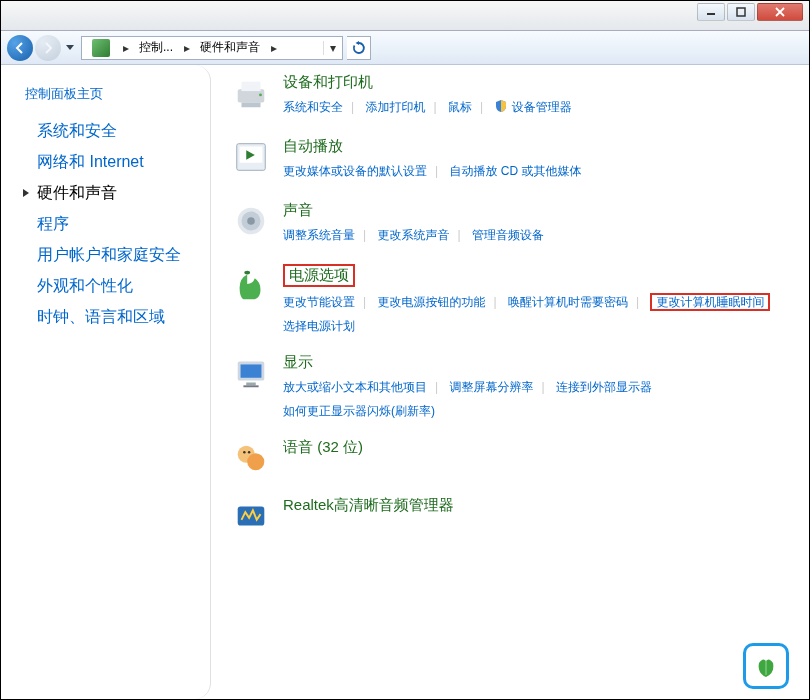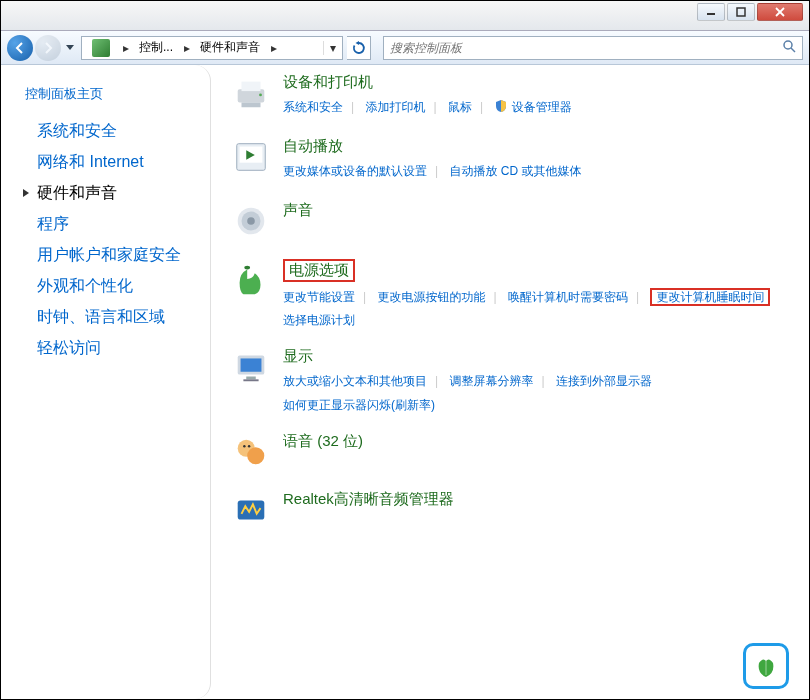--- a/index.html
+++ b/index.html
@@ -111,40 +111,32 @@
     <span class="arrow">▸</span>
     <div style="flex:1"></div>
     <span class="arrow" style="border-left:1px solid #ddd;padding:0 6px;">▾</span>
   </div>
   <div class="addr-refresh">
       <svg width="14" height="14">
         <path d="M7 2 A5 5 0 1 1 2.5 4.5" fill="none" stroke="#1860ab" stroke-width="1.8"></path>
         <path d="M7 0 L7 4 L3.5 2 Z" fill="#1860ab"></path>
       </svg>
     </div>
-  <div class="searchbox">
-    <input placeholder="搜索控制面板" style="">
-    <span class="mag"><svg width="14" height="14">
-          <circle cx="6" cy="6" r="4" fill="none" stroke="#5a7fa8" stroke-width="1.5"></circle>
-          <line x1="9" y1="9" x2="13" y2="13" stroke="#5a7fa8" stroke-width="1.5"></line>
-        </svg></span>
-  </div>
 </div>
 
 <div class="content">
   <div class="sidebar">
     <div class="home">控制面板主页</div>
     <a class="item">系统和安全</a>
     <a class="item">网络和 Internet</a>
     <a class="item active">硬件和声音</a>
     <a class="item">程序</a>
     <a class="item">用户帐户和家庭安全</a>
     <a class="item">外观和个性化</a>
     <a class="item">时钟、语言和区域</a>
-    <a class="item">轻松访问</a>
   </div>
 
   <div class="main">
 
     <div class="category">
       <div class="cat-icon">
           <svg viewBox="0 0 40 40">
             <rect x="6" y="16" width="28" height="14" rx="2" fill="#d0d6dc"></rect>
             <rect x="10" y="8" width="20" height="10" fill="#f0f4f8"></rect>
             <rect x="10" y="30" width="20" height="5" fill="#bcc6cf"></rect>
@@ -186,20 +178,25 @@
     <div class="category">
       <div class="cat-icon">
           <svg viewBox="0 0 40 40">
             <circle cx="20" cy="20" r="14" fill="#e2e7ed"></circle>
             <circle cx="20" cy="20" r="10" fill="#c3cdd7"></circle>
             <circle cx="20" cy="20" r="4" fill="#8a98a6"></circle>
           </svg>
         </div>
       <div class="cat-body">
         <a class="cat-title">声音</a>
+        <div class="sublinks">
+          <a class="lnk">调整系统音量</a><span class="sep"></span>
+          <a class="lnk">更改系统声音</a><span class="sep"></span>
+          <a class="lnk">管理音频设备</a>
+        </div>
       </div>
     </div>
 
     <div class="category">
       <div class="cat-icon">
           <svg viewBox="0 0 40 40">
             <path d="M12 36 Q8 34 8 24 Q8 14 16 10 L16 20 Q22 20 24 14 Q30 18 30 26 Q30 34 24 36 Z" fill="#4caf50"></path>
             <ellipse cx="16" cy="8" rx="3" ry="2" fill="#2e7d32"></ellipse>
           </svg>
         </div>

